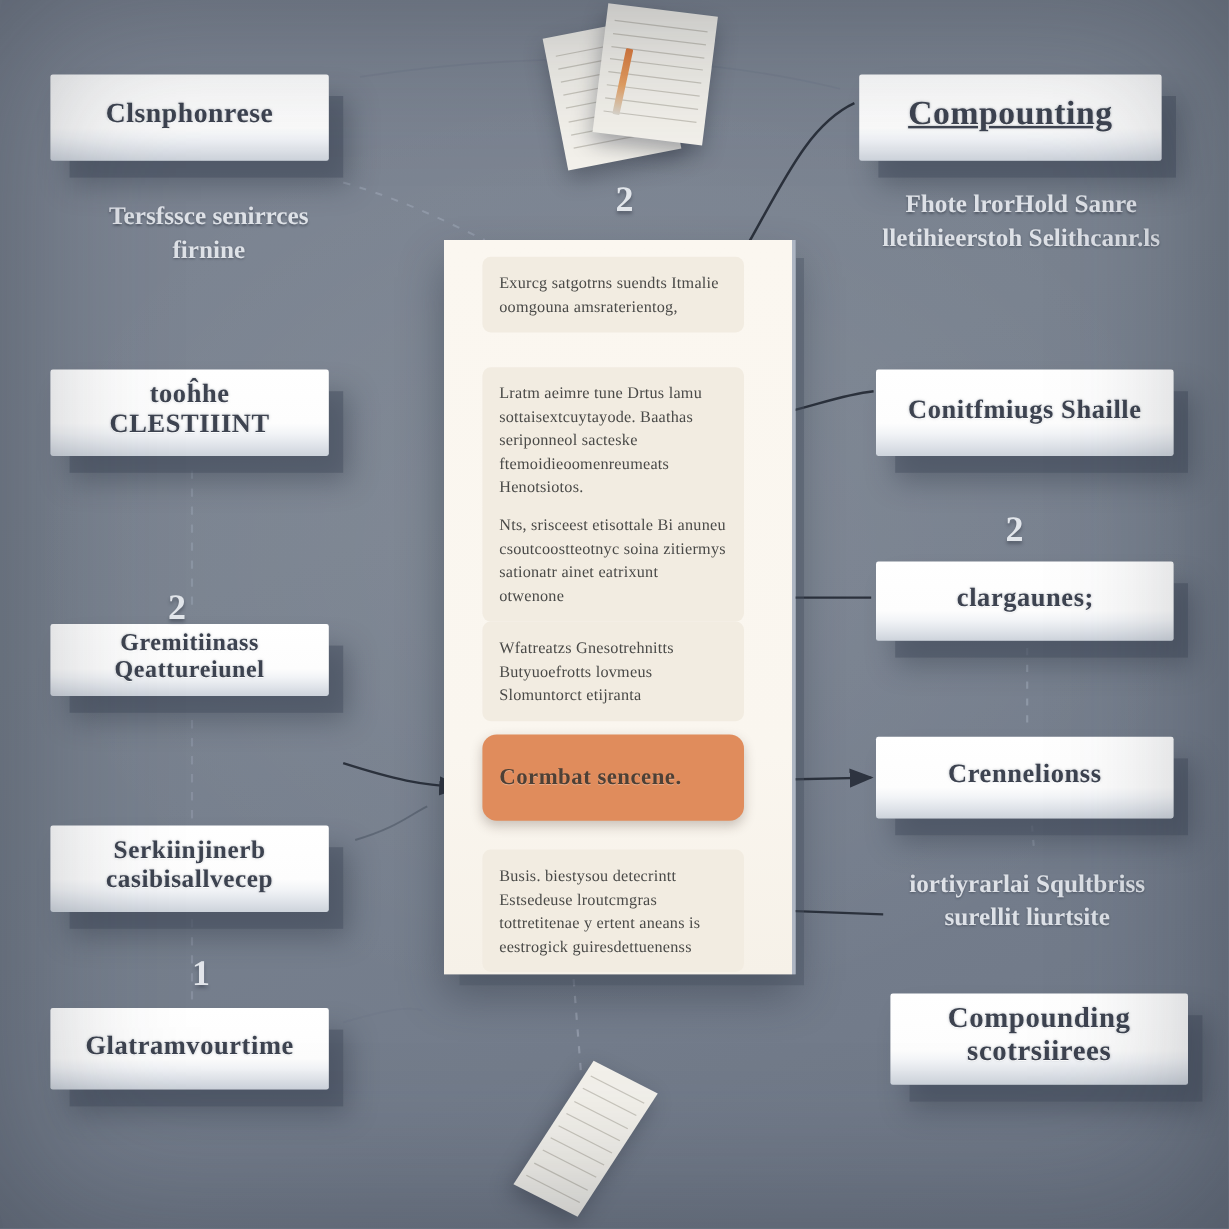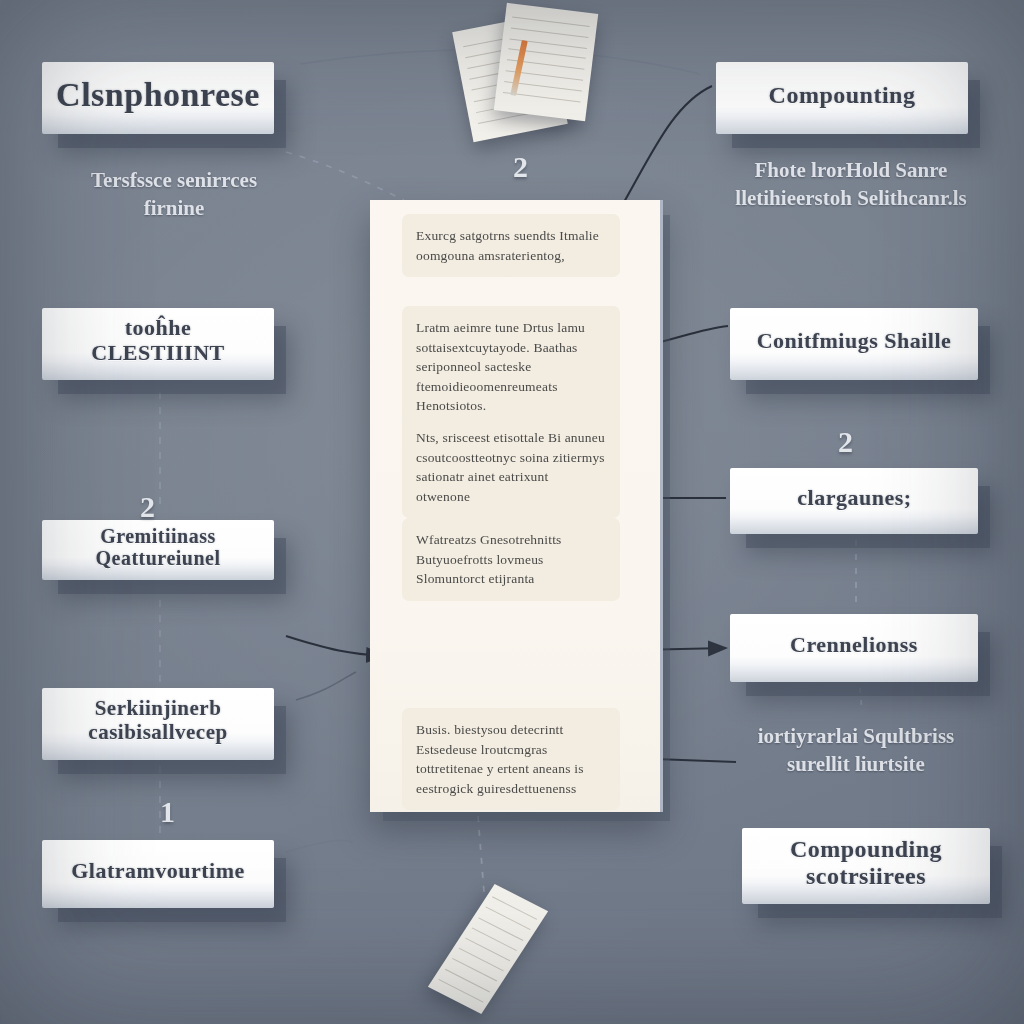--- a/index.html
+++ b/index.html
@@ -41,32 +41,32 @@
   }
   .card .txt{
     color:#3d4350;
     font-weight:700;
     letter-spacing:.5px;
     line-height:1.12;
     text-shadow:0 1px 0 rgba(255,255,255,.9), 0 0 2px rgba(90,98,112,.55);
     filter:blur(.28px);
   }
   .card.l1{left:42px;top:62px;width:232px;height:72px;}
-  .card.l1 .txt{font-size:34px;}
+  .card.l1 .txt{font-size:23px;}
   .card.l2{left:42px;top:308px;width:232px;height:72px;}
   .card.l2 .txt{font-size:22px;}
   .card.l3{left:42px;top:520px;width:232px;height:60px;}
   .card.l3 .txt{font-size:20px;}
   .card.l4{left:42px;top:688px;width:232px;height:72px;}
   .card.l4 .txt{font-size:21px;}
   .card.l5{left:42px;top:840px;width:232px;height:68px;}
   .card.l5 .txt{font-size:22px;}
 
   .card.r1{left:716px;top:62px;width:252px;height:72px;}
-  .card.r1 .txt{font-size:24px;}
+  .card.r1 .txt{font-size:28px;text-decoration:underline;}
   .card.r2{left:730px;top:308px;width:248px;height:72px;}
   .card.r2 .txt{font-size:22px;}
   .card.r3{left:730px;top:468px;width:248px;height:66px;padding-left:15px;}
   .card.r3 .txt{font-size:22px;}
   .card.r4{left:730px;top:614px;width:248px;height:68px;}
   .card.r4 .txt{font-size:22px;}
   .card.r5{left:742px;top:828px;width:248px;height:76px;}
   .card.r5 .txt{font-size:24px;}
 
   
@@ -256,20 +256,23 @@
 
   <div class="cap c-l1">Tersfssce senirrces firnine</div>
   <div class="cap c-r1">Fhote lrorHold Sanre lletihieerstoh Selithcanr.ls</div>
   <div class="cap c-r4">iortiyrarlai Squltbriss surellit liurtsite</div>
 
   <div class="panel">
     <div class="block b1">Exurcg satgotrns suendts Itmalie oomgouna amsraterientog,</div>
     <div class="block b2">Lratm aeimre tune Drtus lamu sottaisextcuytayode. Baathas seriponneol sacteske ftemoidieoomenreumeats Henotsiotos.</div>
     <div class="block b3">Nts, srisceest etisottale Bi anuneu csoutcoostteotnyc soina zitiermys sationatr ainet eatrixunt otwenone</div>
     <div class="block b4">Wfatreatzs Gnesotrehnitts Butyuoefrotts lovmeus Slomuntorct etijranta</div>
+    <div class="block hl">
+      <span class="hltxt">Cormbat sencene.</span>
+    </div>
     <div class="block b6">Busis. biestysou detecrintt Estsedeuse lroutcmgras tottretitenae y ertent aneans is eestrogick guiresdettuenenss</div>
   </div>
 
   <div class="mark m1">1</div>
   <div class="mark m2">2</div>
   <div class="mark m3">2</div>
   <div class="mark m4">2</div>
 
   <div class="vig"></div>
 </div>

